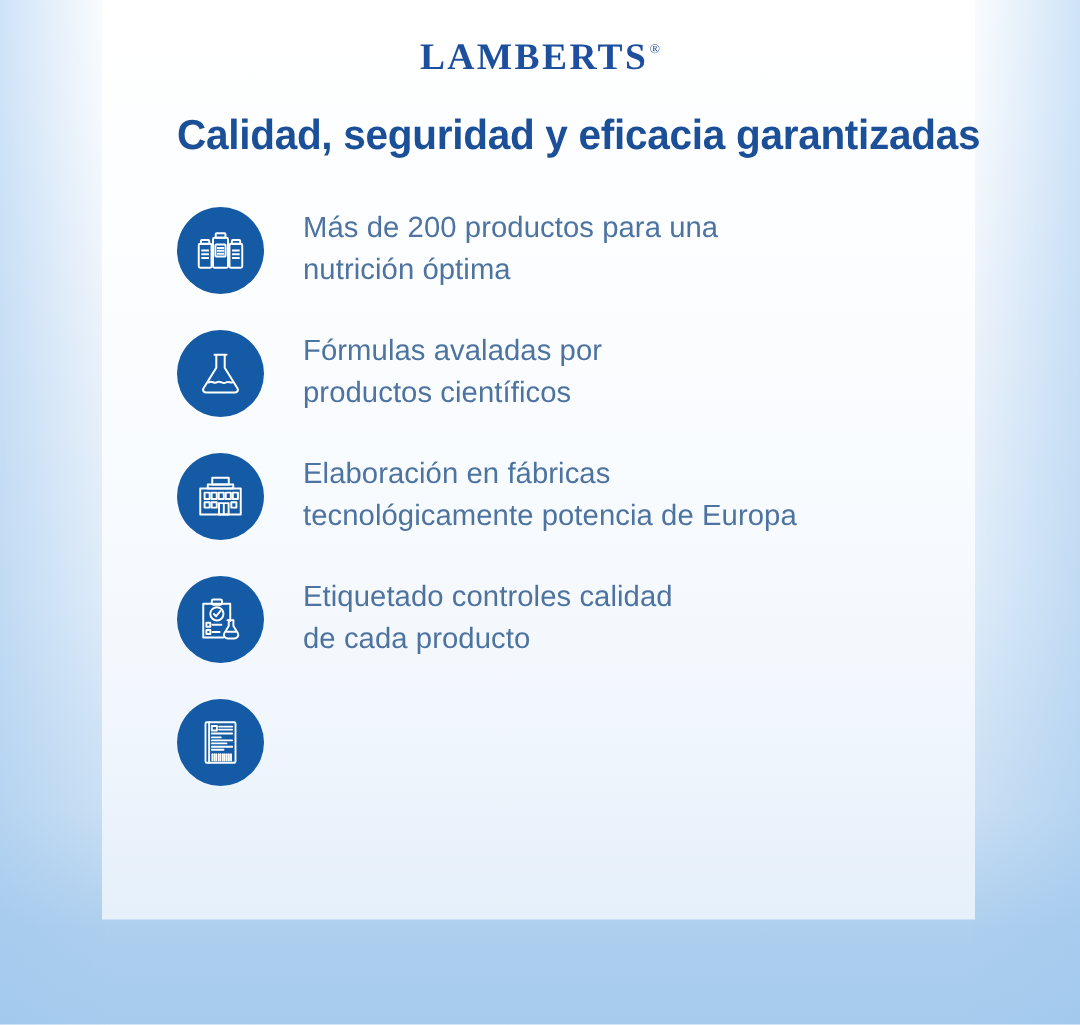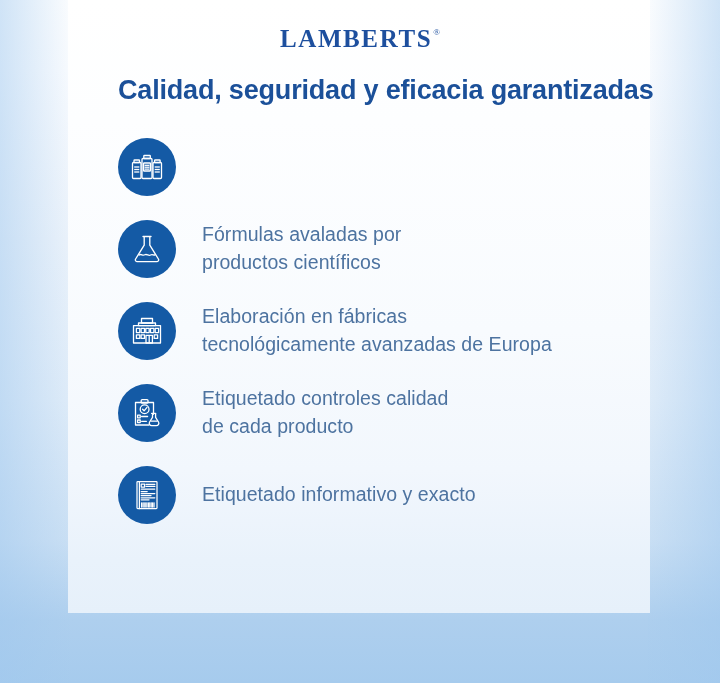--- a/index.html
+++ b/index.html
@@ -185,20 +185,22 @@
           <line x1="15.6" y1="18.2" x2="20.4" y2="18.2"></line>
           <line x1="15.6" y1="20.1" x2="20.4" y2="20.1"></line>
 
           <rect x="24" y="13.5" width="8.5" height="16" rx="1"></rect>
           <rect x="25.6" y="11" width="5.5" height="2.6" rx="0.6"></rect>
           <line x1="25.7" y1="18" x2="30.8" y2="18"></line>
           <line x1="25.7" y1="20.5" x2="30.8" y2="20.5"></line>
           <line x1="25.7" y1="23" x2="30.8" y2="23"></line>
         </svg>
       </div>
+      <div class="feature-text">Más de 200 productos para una
+nutrición óptima</div>
     </div>
 
     <div class="feature-row">
       <div class="icon-circle">
         <svg width="34" height="34" viewBox="0 0 34 34" fill="none" stroke="#ffffff" stroke-width="1.35" stroke-linejoin="round" stroke-linecap="round">
           <path d="M13 4.5 L21 4.5"></path>
           <path d="M14.2 4.8 L14.2 13.2 L5.6 27.0 C4.9 28.2 5.8 29.6 7.2 29.6 L26.8 29.6 C28.2 29.6 29.1 28.2 28.4 27.0 L19.8 13.2 L19.8 4.8"></path>
           <path d="M9.2 23.0 C11.2 21.4 12.6 24.2 14.8 22.8 C17.0 21.4 18.4 24.4 20.6 23.0 C22.2 22.0 23.3 23.2 24.8 23.0"></path>
         </svg>
       </div>
@@ -225,21 +227,21 @@
 
           <rect x="7.4" y="21.8" width="3.4" height="3.6"></rect>
           <rect x="12.1" y="21.8" width="3.4" height="3.6"></rect>
           <rect x="25.2" y="21.8" width="3.4" height="3.6"></rect>
 
           <rect x="17.0" y="22.4" width="6.4" height="7.6"></rect>
           <line x1="20.2" y1="22.4" x2="20.2" y2="30"></line>
         </svg>
       </div>
       <div class="feature-text">Elaboración en fábricas
-tecnológicamente avanzadas de Europa</div>
+tecnológicamente potencia de Europa</div>
     </div>
 
     <div class="feature-row">
       <div class="icon-circle">
         <svg width="36" height="36" viewBox="0 0 36 36" fill="none" stroke="#ffffff" stroke-width="1.3" stroke-linejoin="round" stroke-linecap="round">
 
           <path d="M6.5 7.5 L24.5 7.5 L24.5 19 M6.5 7.5 L6.5 30 L20 30"></path>
           <path d="M24.5 19 L24.5 19"></path>
 
           <rect x="12.2" y="4.6" width="6.8" height="3.6" rx="1"></rect>
@@ -284,17 +286,16 @@
           <line x1="14.2" y1="24.8" x2="14.2" y2="29.0"></line>
           <line x1="15.8" y1="24.8" x2="15.8" y2="29.0"></line>
           <line x1="17.0" y1="24.8" x2="17.0" y2="29.0"></line>
           <line x1="18.6" y1="24.8" x2="18.6" y2="29.0"></line>
           <line x1="19.8" y1="24.8" x2="19.8" y2="29.0"></line>
           <line x1="21.2" y1="24.8" x2="21.2" y2="29.0"></line>
           <line x1="22.6" y1="24.8" x2="22.6" y2="29.0"></line>
           <line x1="24.0" y1="24.8" x2="24.0" y2="29.0"></line>
         </svg>
       </div>
-      <div class="feature-text">Etiquetado informativo y exacto</div>
     </div>
 
   </div>
 </div>
 
 </body></html>

